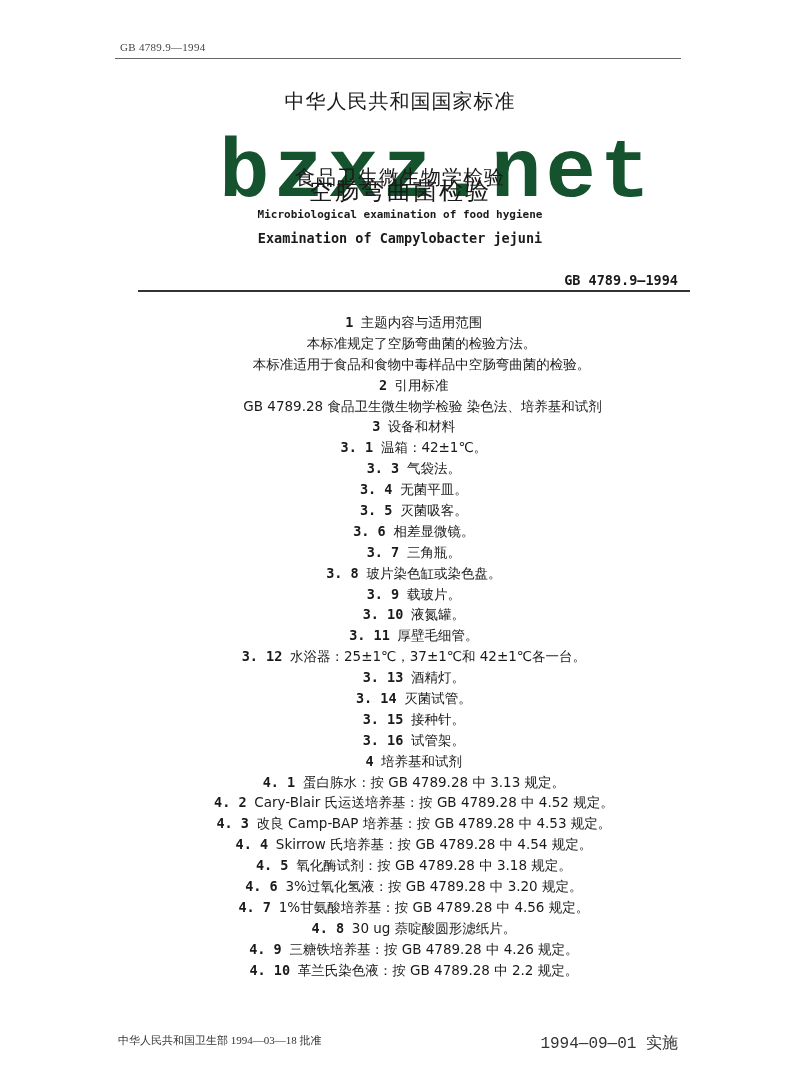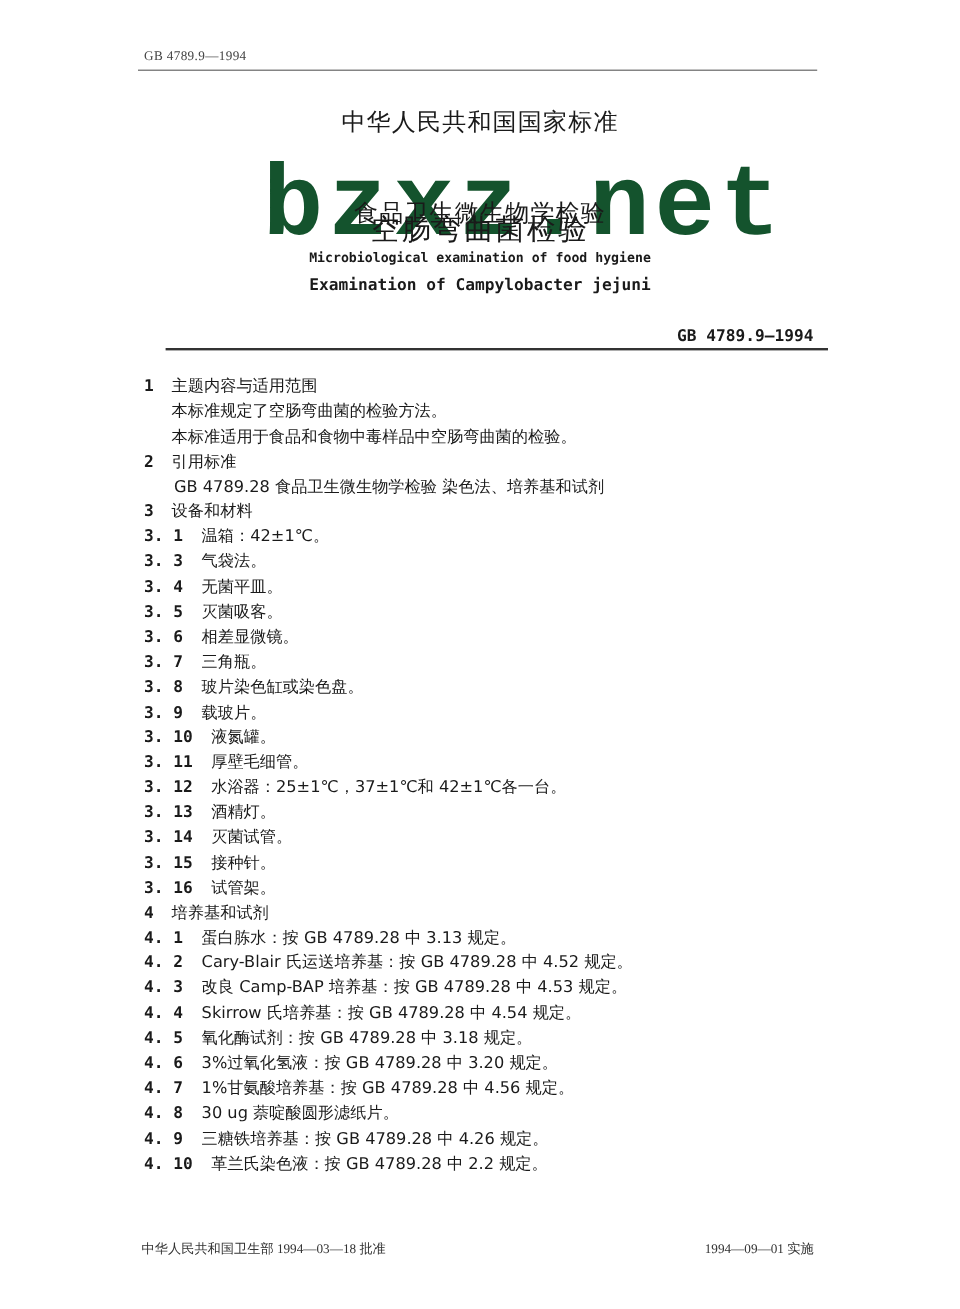--- a/index.html
+++ b/index.html
@@ -14,32 +14,32 @@
     .title { position: absolute; left: 0; width: 800px; text-align: center; z-index: 1; }
     .title-1 { top: 88px; font-size: 20px; font-family: "DejaVu Sans", sans-serif; letter-spacing: 1px; }
     .title-2 { top: 132px; font-size: 20px; font-family: "DejaVu Sans", sans-serif; letter-spacing: 1px; margin-top: 32px; }
     .title-3 { top: 175px; font-size: 24px; font-family: "DejaVu Sans", sans-serif; letter-spacing: 2px; }
     .title-en-1 { top: 208px; font-size: 11px; font-family: "DejaVu Sans Mono", "Liberation Mono", monospace; font-weight: bold; }
     .title-en-2 { top: 230px; font-size: 13.5px; font-family: "DejaVu Sans Mono", "Liberation Mono", monospace; font-weight: bold; }
 
     .std-number { position: absolute; right: 122px; top: 272px; font-size: 13.5px; font-family: "DejaVu Sans Mono", "Liberation Mono", monospace; font-weight: bold; }
     .std-rule { position: absolute; left: 138px; top: 290px; width: 552px; height: 2px; background: #333; }
 
-    .body-lines { position: absolute; left: 120px; top: 312px; width: 580px; }
+    .body-lines { position: absolute; left: 120px; top: 312px; width: 580px; text-align: center; }
     .line { height: 20.9px; line-height: 20.9px; font-size: 13.5px; white-space: nowrap; font-family: "DejaVu Sans", sans-serif; }
     .line .num { display: inline-block; font-family: "DejaVu Sans Mono", monospace; font-weight: bold; }
     .line .txt { font-weight: normal; }
     .lvl-1 .num { width: 23px; }
     .lvl-2 .num { width: 48px; }
     .lvl-2.wide .num { width: 56px; }
     .indent { padding-left: 23px; }
     .indent-ref { padding-left: 25px; }
 
     .footer-left { position: absolute; left: 118px; top: 1033px; font-size: 11px; color: #333; font-family: "Liberation Serif", serif; }
-    .footer-right { position: absolute; right: 122px; top: 1033px; font-size: 11px; color: #333; font-family: Liberation Serif, serif; }
+    .footer-right { position: absolute; right: 122px; top: 1033px; font-size: 16px; color: #333; font-family: Liberation Mono, monospace; }
   </style>
 </head>
 <body>
 
 <div class="running-header">GB 4789.9—1994</div>
 <div class="header-rule"></div>
 
 <div class="watermark">bzxz.net</div>
 
 <div class="title title-1">中华人民共和国国家标准</div>

